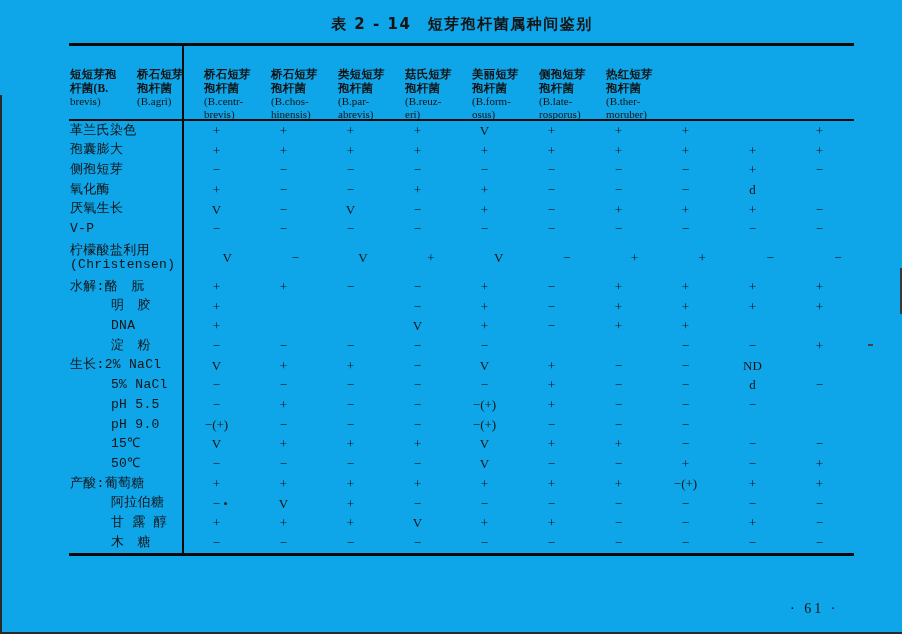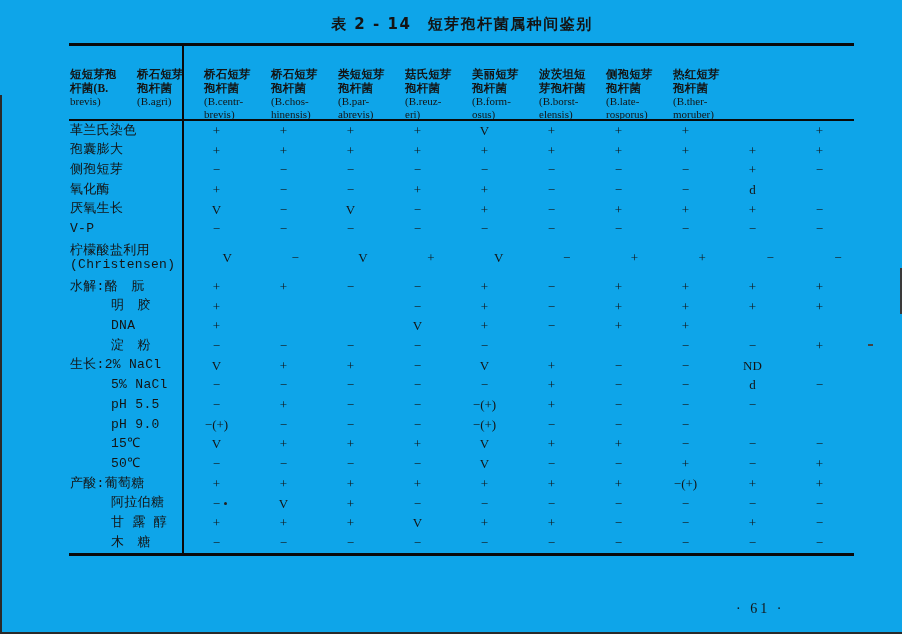--- a/index.html
+++ b/index.html
@@ -26,21 +26,21 @@
   .col-head { width:67px; padding-top:22px; padding-left:1px; text-align:left; }
   .cnl { font-size:11.5px; line-height:13.5px; font-weight:bold; letter-spacing:0.2px; white-space:nowrap; }
   .lat { font-size:11px; line-height:12.5px; white-space:nowrap; }
   .tbody { }
   .trow { display:flex; height:19.7px; align-items:center; }
   .trow.tall { height:38px;gap:36px; }
   .rlabel { width:114px; font-size:13px; letter-spacing:0.3px; line-height:14.5px; padding-left:1px; white-space:nowrap;font-family:Liberation Mono, monospace; }
   .rlabel.ind { padding-left:42px; }
   .cell { width:67px; text-align:center; font-size:13px; white-space:nowrap; }
   .trow.small .cell { font-size:10.5px; letter-spacing:-0.3px; font-family:"DejaVu Serif", serif; }
-  .pagenum { position:absolute; left:736px; top:601px; font-size:14px; letter-spacing:3px; }
+  .pagenum { position:absolute; left:790px; top:601px; font-size:14px; letter-spacing:3px; }
   
   .edge-left { position:absolute; left:0; top:95px; height:539px; width:2px; background:#2a2a2a; }
   .edge-bottom { position:absolute; left:0; bottom:0; width:100%; height:2px; background:#2a2a2a; }
   .edge-right { position:absolute; right:0; top:268px; height:46px; width:2px; background:#3a3a3a; }
   .speck1 { position:absolute; left:224px; top:502px; width:3px; height:3px; background:#222; border-radius:50%; }
   .speck2 { position:absolute; left:868px; top:344px; width:5px; height:2px; background:#444; }
 </style>
 </head>
 <body>
 
@@ -85,26 +85,20 @@
           <div class="lat">(B.reuz-</div>
           <div class="lat">eri)</div>
         </div>
         <div class="col-head">
           <div class="cnl">美丽短芽</div>
           <div class="cnl">孢杆菌</div>
           <div class="lat">(B.form-</div>
           <div class="lat">osus)</div>
         </div>
         <div class="col-head">
-          <div class="cnl">波茨坦短</div>
-          <div class="cnl">芽孢杆菌</div>
-          <div class="lat">(B.borst-</div>
-          <div class="lat">elensis)</div>
-        </div>
-        <div class="col-head">
           <div class="cnl">侧孢短芽</div>
           <div class="cnl">孢杆菌</div>
           <div class="lat">(B.late-</div>
           <div class="lat">rosporus)</div>
         </div>
         <div class="col-head">
           <div class="cnl">热红短芽</div>
           <div class="cnl">孢杆菌</div>
           <div class="lat">(B.ther-</div>
           <div class="lat">moruber)</div>

